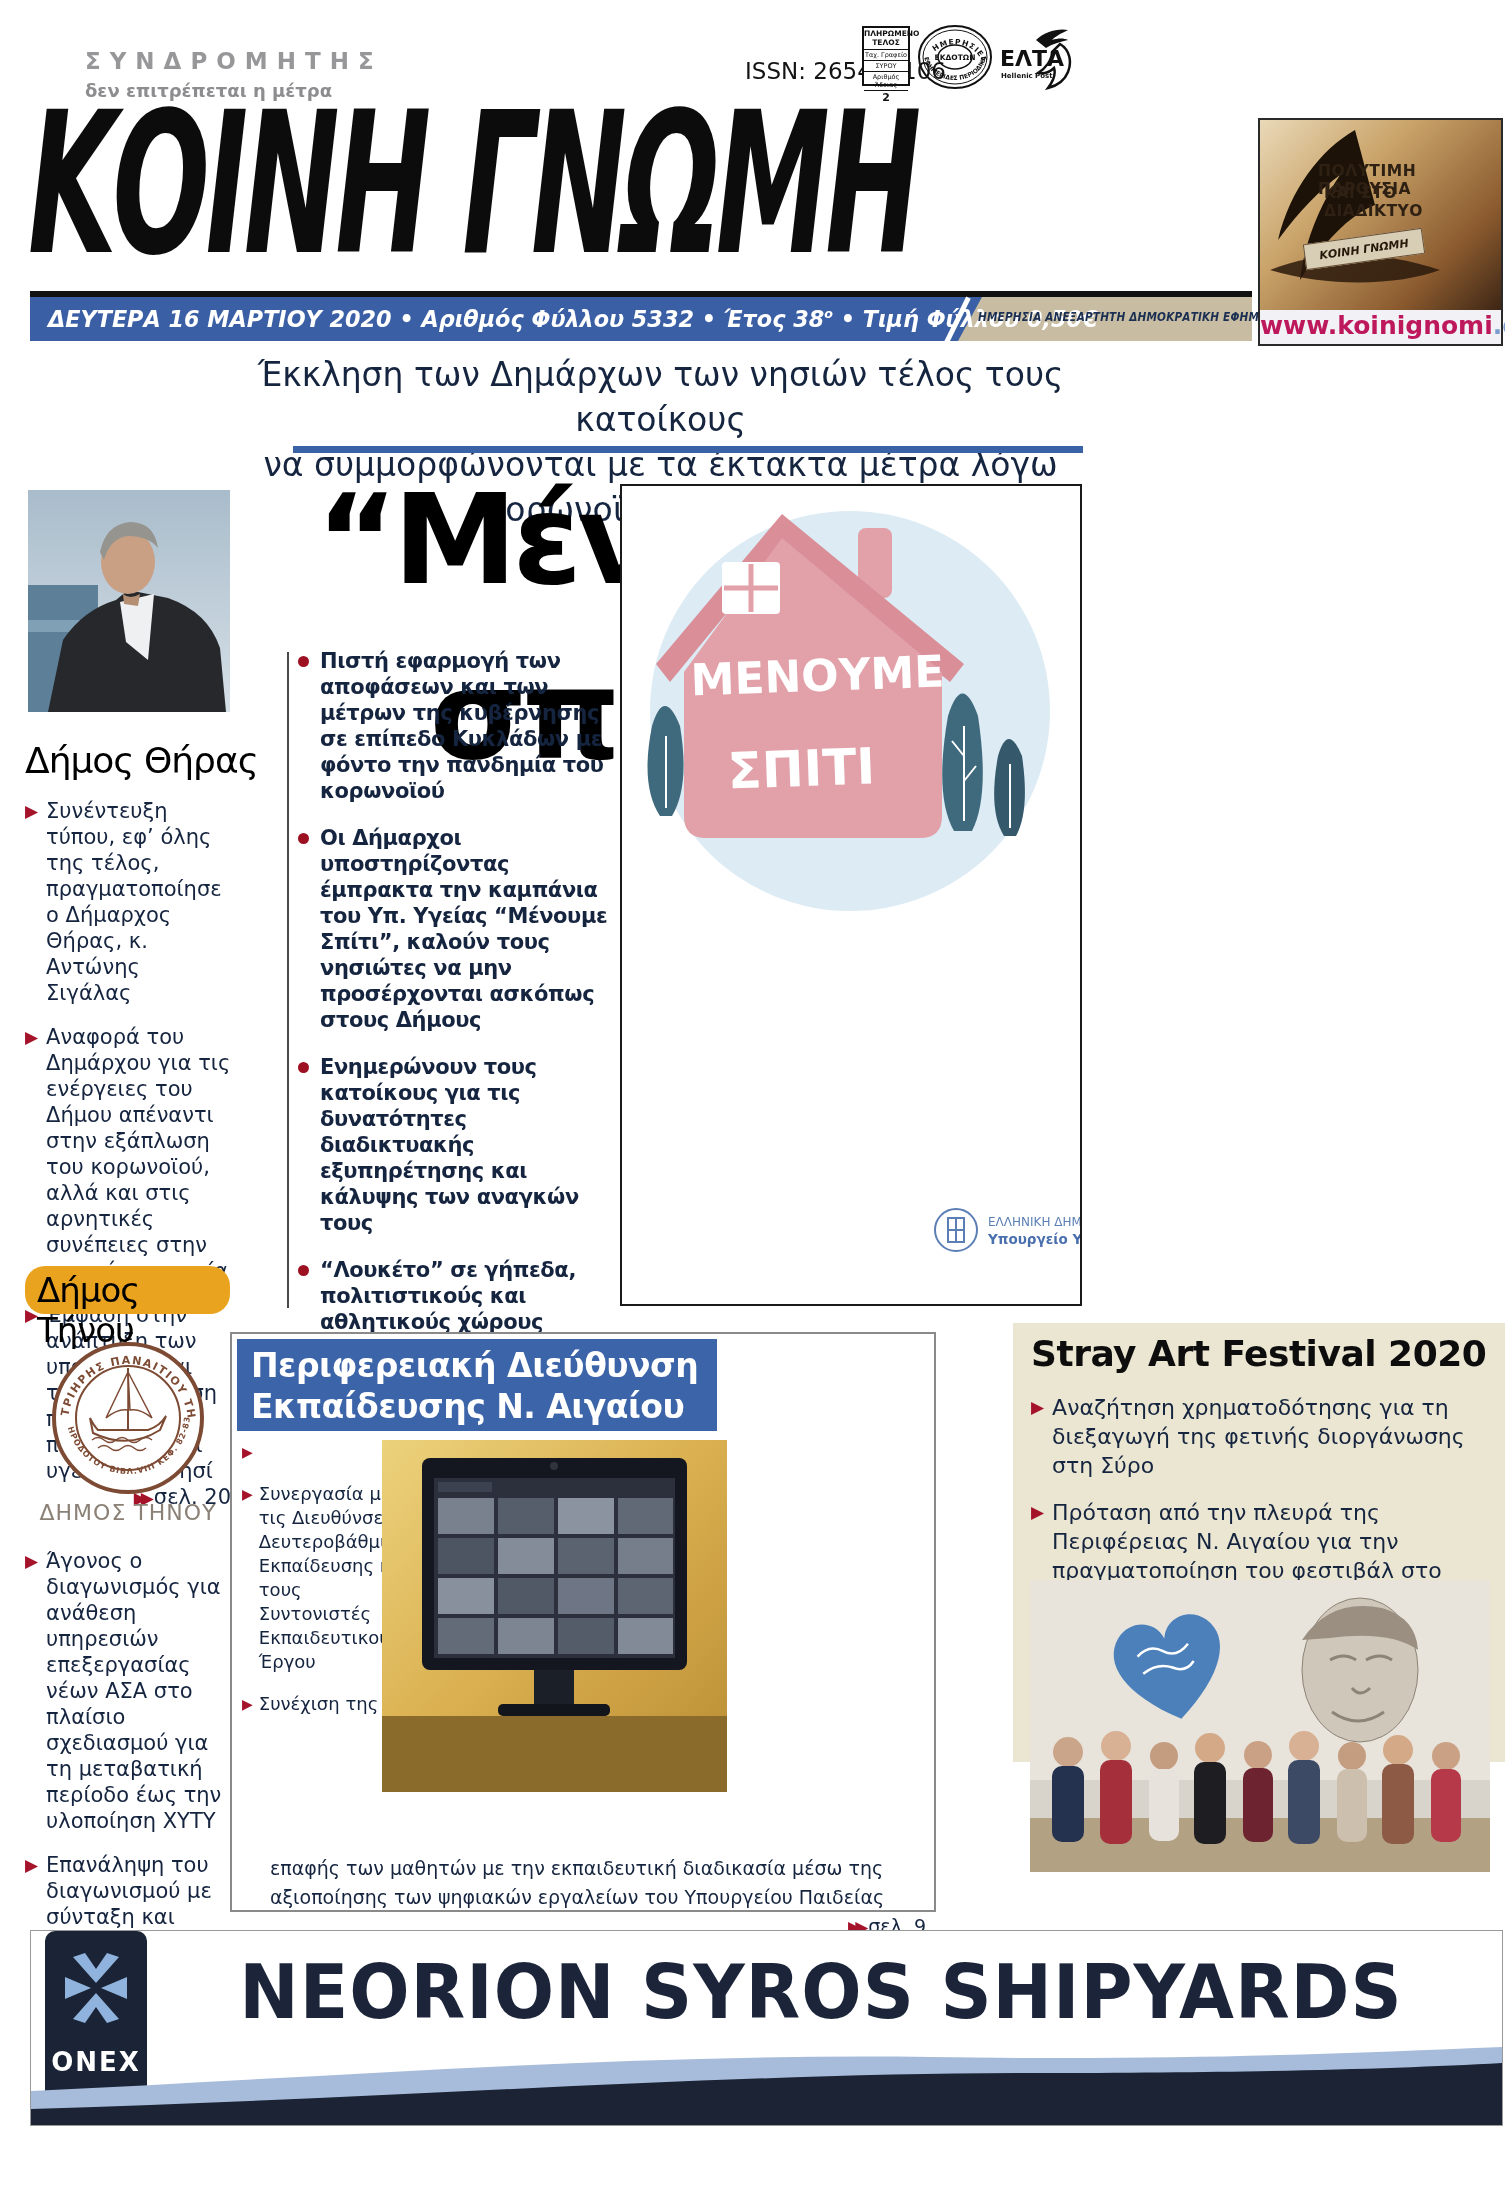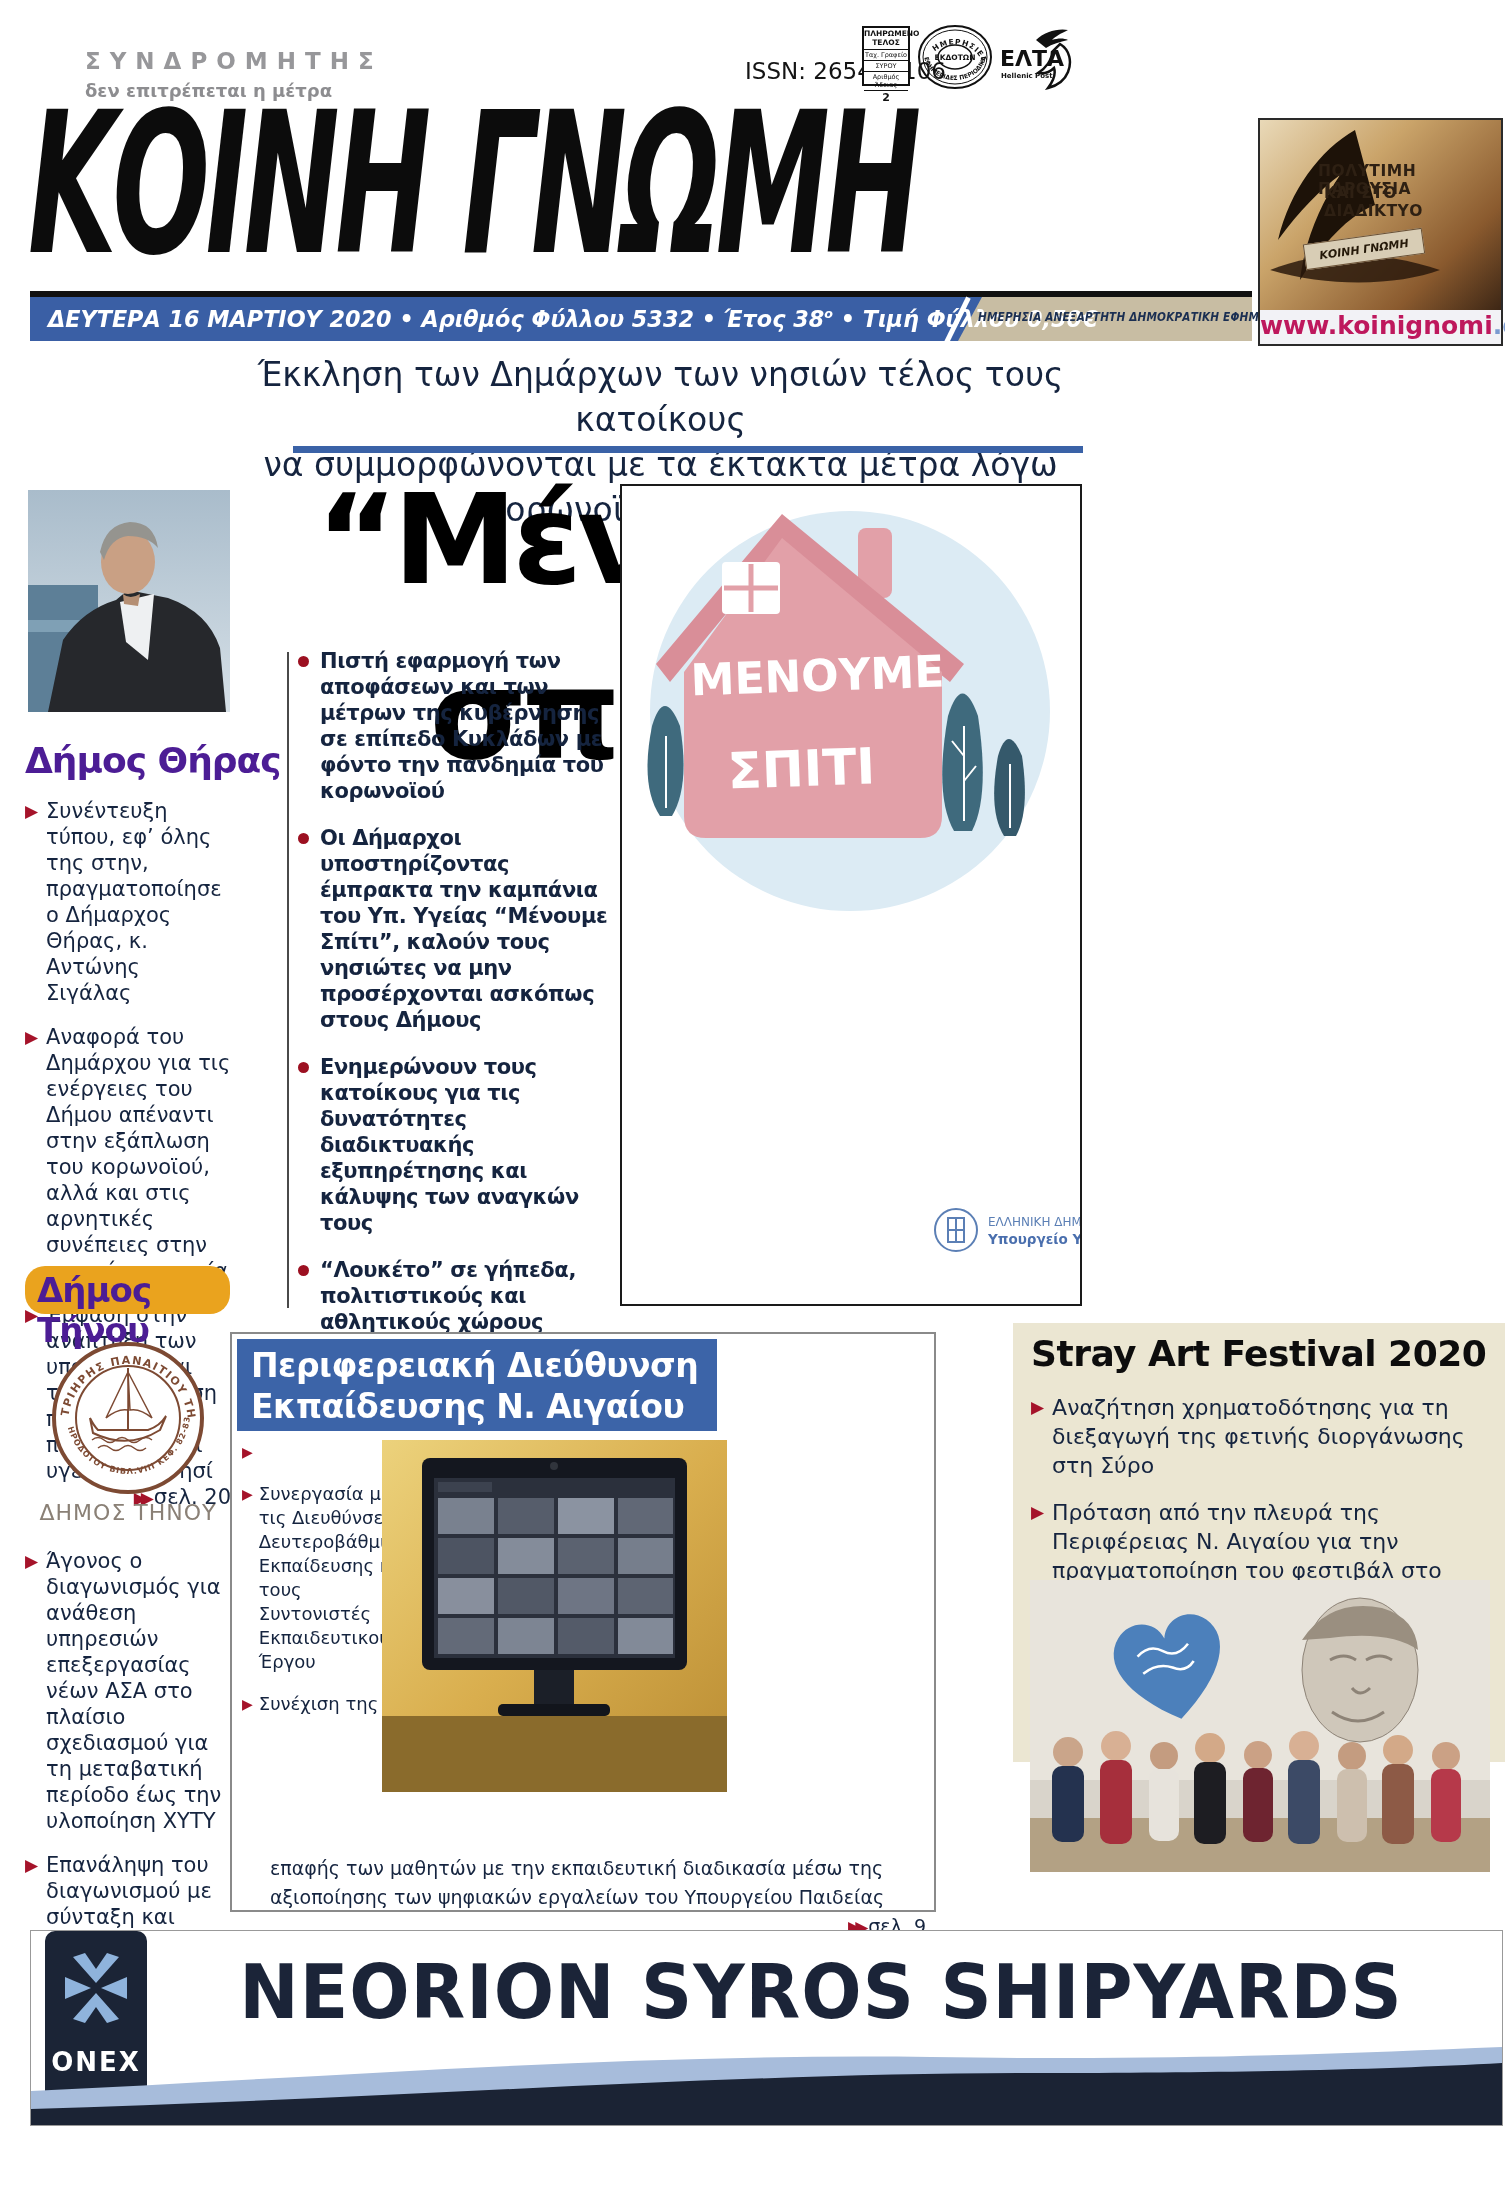--- a/index.html
+++ b/index.html
@@ -53,21 +53,21 @@
   .url-main { color:#be185d; } .url-tld { color:#7a9ad0; }
 
   
   .kicker { left:238px; top:352px; width:845px; text-align:center; color:#15243f; font-size:33px; line-height:45px; font-weight:400; }
   .kicker-rule { left:293px; top:446px; width:790px; height:7px; background:#3a62a7; }
   .headline { left:190px; top:452px; width:905px; text-align:center; font-size:125px; font-weight:bold;
               letter-spacing:-5px; color:#000; line-height:1.4; }
 
   
   .portrait { left:28px; top:490px; width:202px; height:222px; overflow:hidden; }
-  .col-heading { font-size:36px; font-weight:bold; color:#4c1d95; letter-spacing:-1px; }
+  .col-heading { font-size:36px; font-weight:normal; color:#000000; letter-spacing:-1px; }
   .thira-heading { left:25px; top:740px; }
   .leftcol { width:206px; }
   .thira-bullets { left:25px; top:798px; }
   .tinos-goldbar { left:25px; top:1266px; width:205px; height:48px; background:#eaa31e; padding:4px 0 0 12px;border-radius:20px; }
   .tinos-goldbar .col-heading { font-size:34px; }
   .tinos-seal { left:48px; top:1338px; width:160px; height:160px; }
   .tinos-caption { left:25px; top:1500px; width:206px; text-align:center; font-size:22px; color:#8a8076; letter-spacing:1px; }
   .tinos-bullets { left:25px; top:1548px; }
 
   .tri-bullet { display:flex; margin-bottom:18px; }
@@ -212,21 +212,21 @@
       <path d="M72,62 Q78,34 102,32 Q126,32 130,58 Q120,46 100,46 Q82,48 76,70 Z" fill="#95948f"></path>
       <path d="M95,104 Q102,110 112,104 L110,116 L96,114 Z" fill="#b58f74"></path>
     </svg>
   </div>
 
   <div class="abs col-heading thira-heading">Δήμος Θήρας</div>
 
   <div class="abs leftcol thira-bullets">
     <div class="tri-bullet">
       <span class="tri">▶</span>
-      <div class="tb-body">Συνέντευξη τύπου, εφ’ όλης της στην, πραγματοποίησε ο Δήμαρχος Θήρας, κ. Αντώνης Σιγάλας</div>
+      <div class="tb-body">Συνέντευξη τύπου, εφ’ όλης της τέλος, πραγματοποίησε ο Δήμαρχος Θήρας, κ. Αντώνης Σιγάλας</div>
     </div>
     <div class="tri-bullet">
       <span class="tri">▶</span>
       <div class="tb-body">Αναφορά του Δημάρχου για τις ενέργειες του Δήμου απέναντι στην εξάπλωση του κορωνοϊού, αλλά και στις αρνητικές συνέπειες στην τοπική οικονομία</div>
     </div>
     <div class="tri-bullet">
       <span class="tri">▶</span>
       <div class="tb-body">
         <span>Έμφαση στην ανάπτυξη των υποδομών και την αναβάθμιση παιδείας, πολιτισμού και υγείας στο νησί</span>
         <span class="pageref"><span class="pr-arrows">▶▶</span><span class="pr-text">σελ. 20</span></span>

